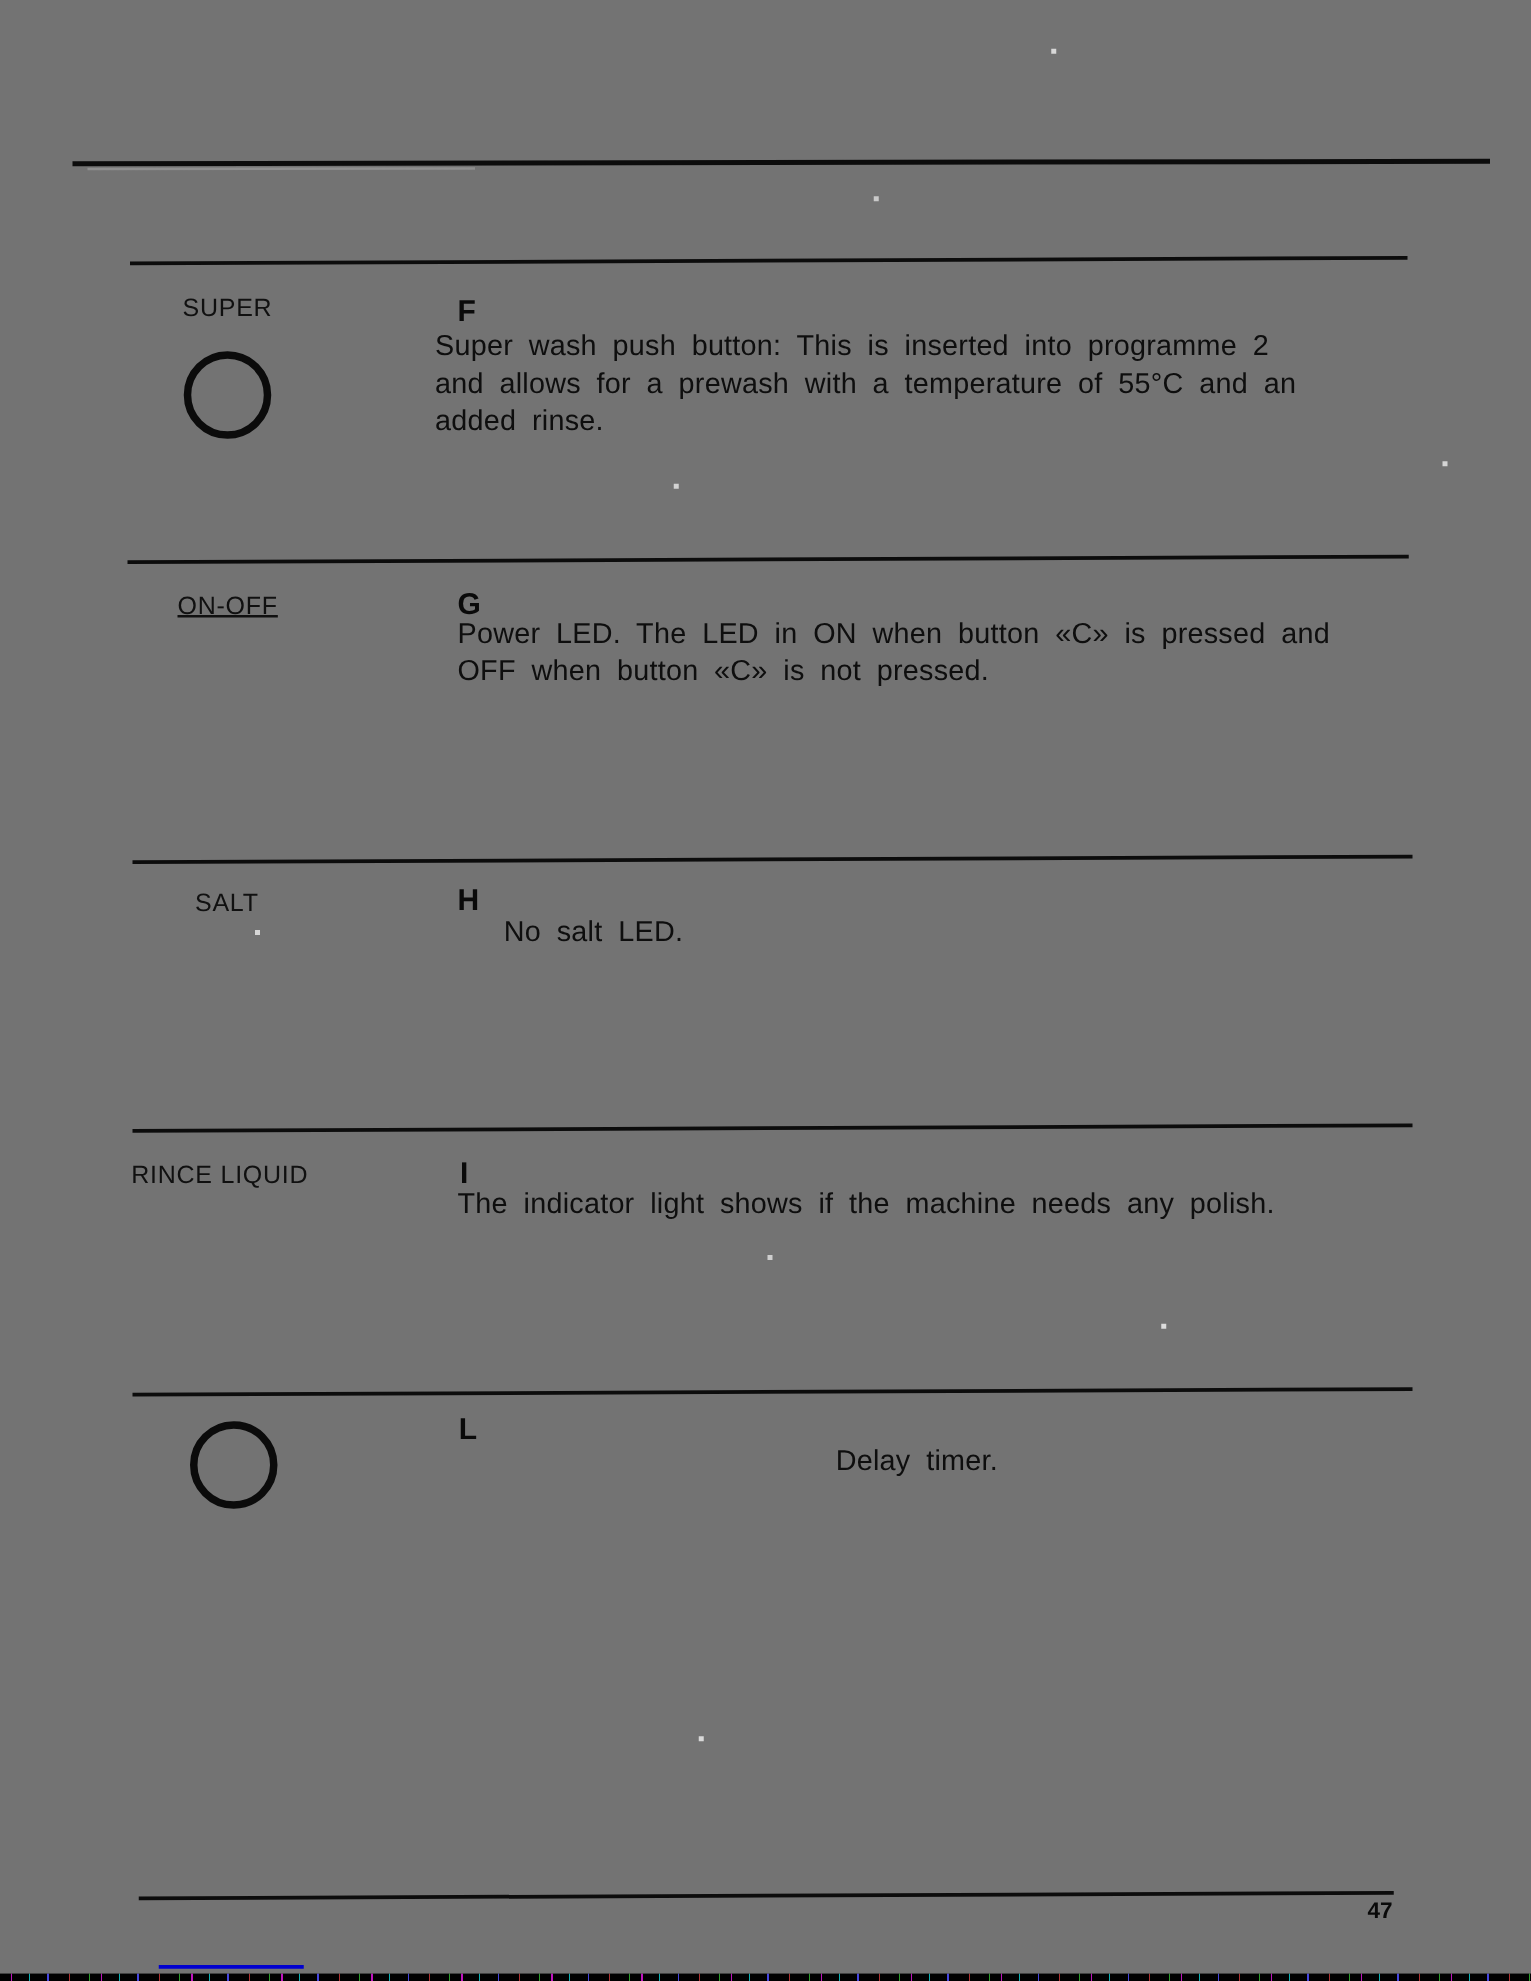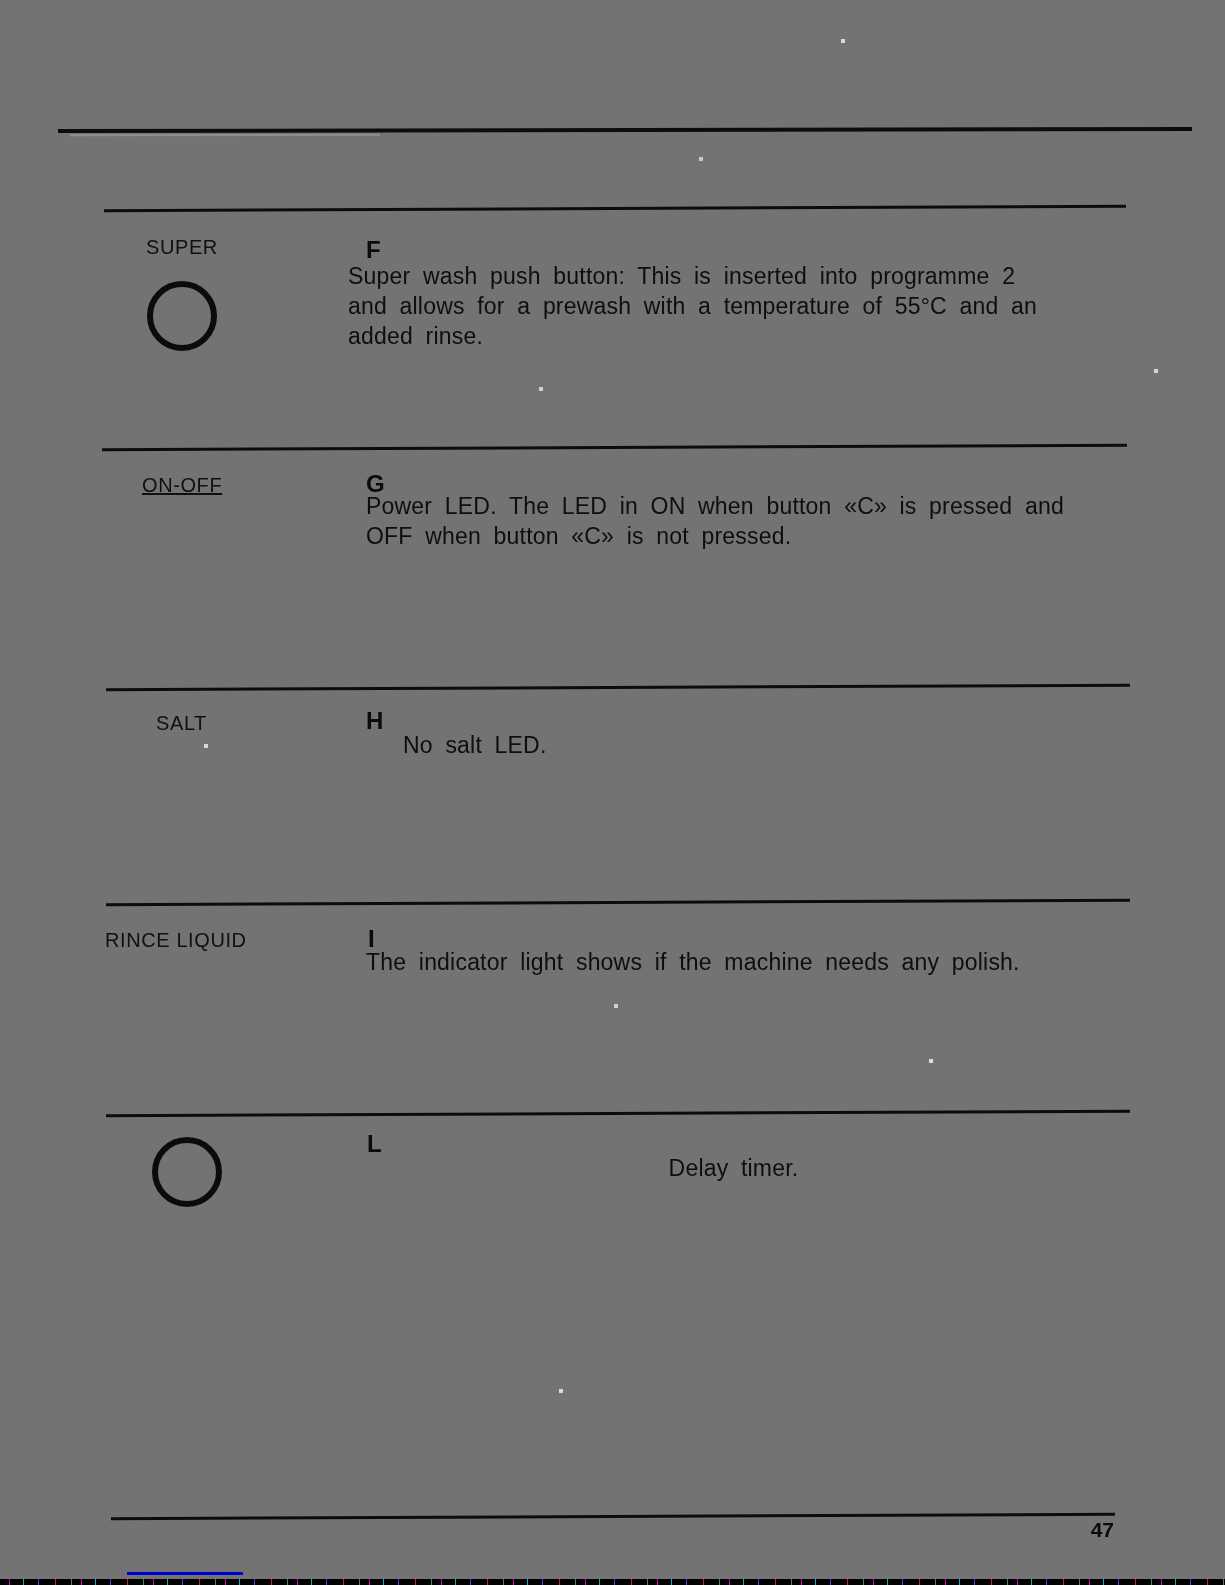--- a/index.html
+++ b/index.html
@@ -60,21 +60,21 @@
     letter-spacing: 0.2px;
     white-space: pre-line;
     color: #0e0e0e;
   }
   .page-number {
     position: absolute;
     left: 1058px;
     top: 1518px;
     width: 56px;
     text-align: right;
-    font-size: 21px;
+    font-size: 18px;
     font-weight: bold;
     color: #0a0a0a;
   }
   .blue-underline {
     position: absolute;
     left: 127px;
     top: 1572px;
     width: 116px;
     height: 3px;
     background: #0000cf;

